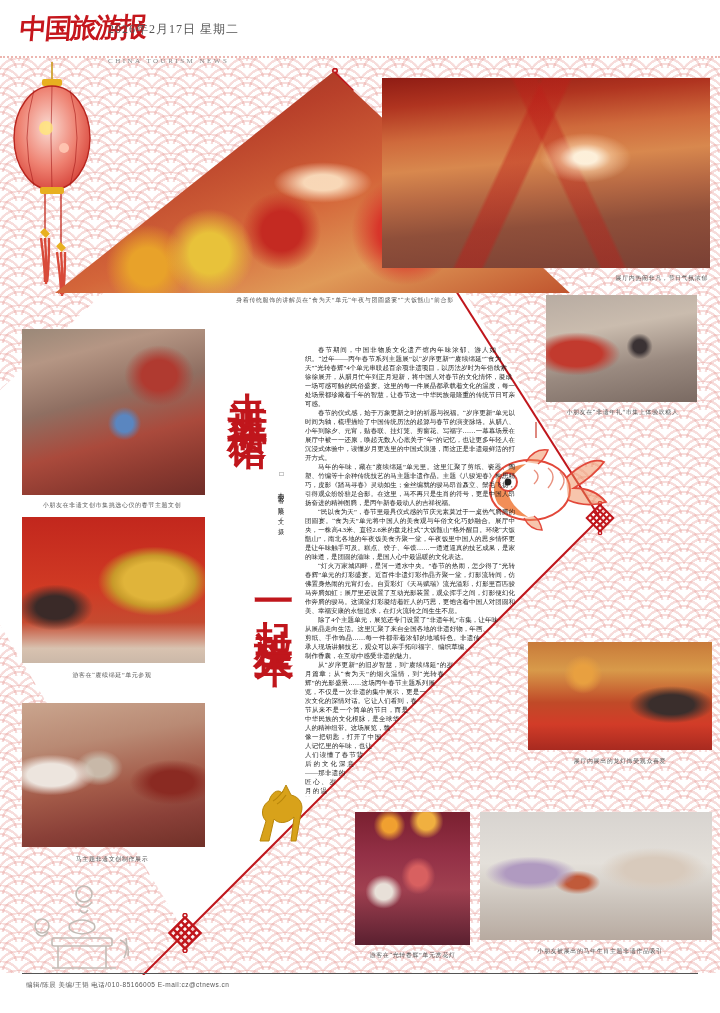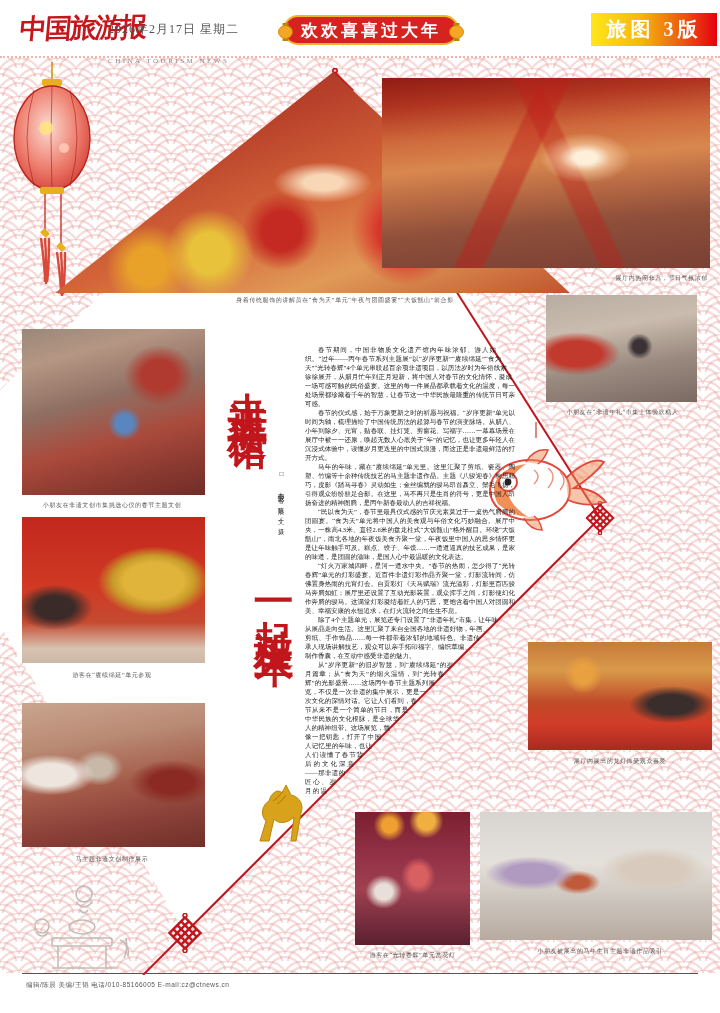--- a/index.html
+++ b/index.html
@@ -120,37 +120,20 @@
 </head>
 <body>
 
 <div class="page" data-interactable="false">
 
   <div class="header" data-interactable="false">
     <div class="masthead" data-interactable="false">中国旅游报</div>
     <div class="dateblock" data-interactable="false">
       <div class="d1" data-interactable="false">2026年2月17日  星期二</div>
       <div class="d2" data-interactable="false">CHINA  TOURISM  NEWS</div>
-    </div>
-    <div class="cbanner" data-interactable="false">
-      <svg class="blantern l" data-interactable="false" viewBox="0 0 15 18">
-        <rect x="4.5" y="0" width="6" height="2.5" fill="#b8860b"></rect>
-        <ellipse cx="7.5" cy="9" rx="7" ry="6.5" fill="#f5a623" stroke="#c77d00" stroke-width=".8"></ellipse>
-        <rect x="4.5" y="15.5" width="6" height="2.5" fill="#b8860b"></rect>
-      </svg>
-      <span class="txt" data-interactable="false">欢欢喜喜过大年</span>
-      <svg class="blantern r" data-interactable="false" viewBox="0 0 15 18">
-        <rect x="4.5" y="0" width="6" height="2.5" fill="#b8860b"></rect>
-        <ellipse cx="7.5" cy="9" rx="7" ry="6.5" fill="#f5a623" stroke="#c77d00" stroke-width=".8"></ellipse>
-        <rect x="4.5" y="15.5" width="6" height="2.5" fill="#b8860b"></rect>
-      </svg>
-    </div>
-    <div class="sbanner" data-interactable="false">
-      <span data-interactable="false">旅图</span>&nbsp;
-      <span data-interactable="false">3版</span>
     </div>
   </div>
   <div class="grad-rule" data-interactable="false"></div>
   <div class="dot-rule" data-interactable="false"></div>
 
   <div class="pattern-bg" data-interactable="false"></div>
   <div class="white-diamond" data-interactable="false"></div>
 
   <svg class="overlay" data-interactable="false" viewBox="0 0 720 920">
     <defs>

